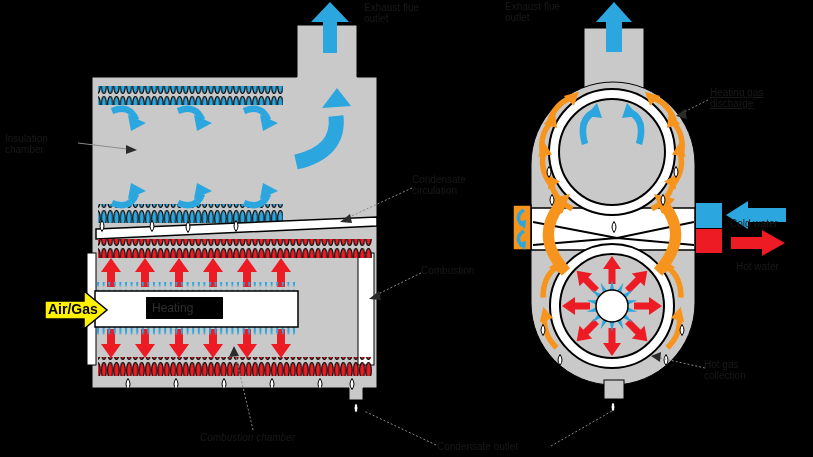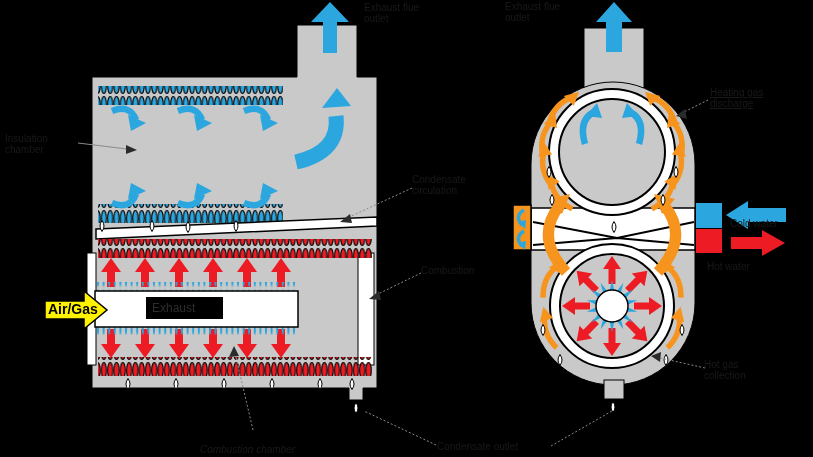--- a/index.html
+++ b/index.html
@@ -230,26 +230,26 @@
   </g>
 </svg>
 
 <div class="lbl" style="left:364px;top:2px;">Exhaust flue
 outlet</div>
 <div class="lbl" style="left:5px;top:133px;">Insulation
 chamber</div>
 <div class="lbl" style="left:412px;top:174px;">Condensate
 circulation</div>
 <div class="lbl" style="left:421px;top:265px;">Combustion</div>
-<div class="lbl" style="left:200px;top:444px;font-style:italic;">Combustion chamber</div>
+<div class="lbl" style="left:200px;top:432px;font-style:italic;">Combustion chamber</div>
 <div class="lbl" style="left:437px;top:441px;">Condensate outlet</div>
 <div class="lbl" style="left:505px;top:1px;">Exhaust flue
 outlet</div>
 <div class="lbl" style="left:710px;top:87px;text-decoration:underline;">Heating gas
 discharge</div>
 <div class="lbl" style="left:704px;top:359px;">Hot gas
 collection</div>
 <div class="lbl" style="left:730px;top:185px;margin-top:33px;">Cold water</div>
-<div class="lbl" style="left:707px;top:261px;">Hot water</div>
+<div class="lbl" style="left:736px;top:261px;">Hot water</div>
 <div class="lbl-airgas" style="left:48px;top:303px;">Air/Gas</div>
-<div class="lbl-burner" style="left:152px;top:302px;">Exhaust</div>
+<div class="lbl-burner" style="left:152px;top:302px;">Heating</div>
 
 </div>
 
 </body></html>

